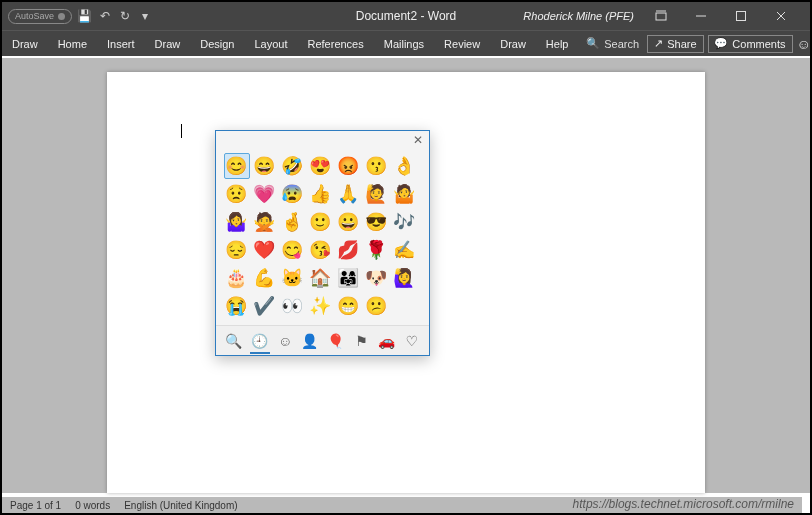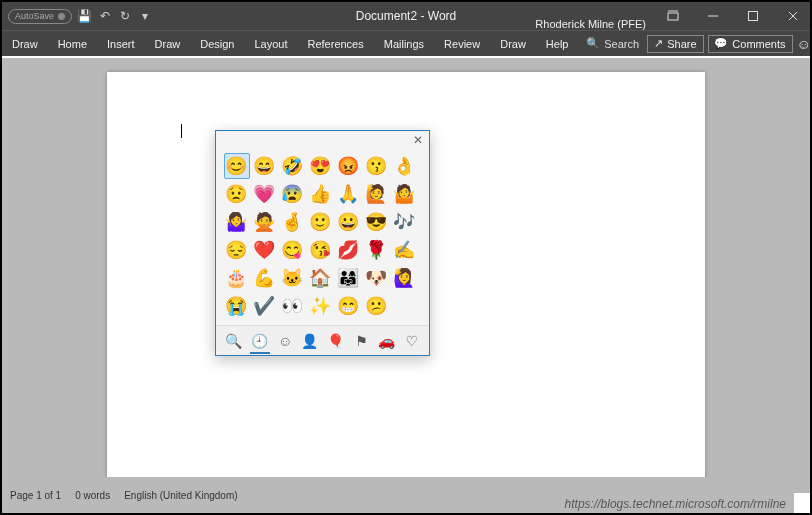--- a/index.html
+++ b/index.html
@@ -4,35 +4,35 @@
 <style>
   * { box-sizing: border-box; margin: 0; padding: 0; font-family: "Segoe UI", sans-serif; }
   html, body { width: 812px; height: 515px; overflow: hidden; background: #fff; }
   .frame { width: 812px; height: 515px; border: 2px solid #000; position: relative; }
   .titlebar { height: 28px; background: #444; color: #ddd; display: flex; align-items: center; font-size: 11px; }
   .titlebar .left { display: flex; align-items: center; gap: 6px; padding-left: 6px; }
   .autosave { border: 1px solid #888; border-radius: 8px; padding: 0 6px; font-size: 9px; color: #aaa; display: flex; align-items: center; gap: 4px; height: 15px; }
   .autosave .dot { width: 7px; height: 7px; border-radius: 50%; background: #888; }
   .qat-icon { width: 14px; height: 14px; display: flex; align-items: center; justify-content: center; color: #ccc; font-size: 12px; }
   .titlebar .center { position: absolute; left: 0; right: 0; text-align: center; pointer-events: none; color: #eee; font-size: 12px; }
-  .titlebar .right { margin-left: auto; display: flex; align-items: flex-end; gap: 6px; padding-right: 0; }
+  .titlebar .right { margin-left: auto; display: flex; align-items: center; gap: 6px; padding-right: 12px; font-style: italic; }
   .titlebar .user { font-size: 11px; color: #eee; margin-right: 4px; }
   .winbtn { width: 34px; height: 28px; display: flex; align-items: center; justify-content: center; color: #ddd; font-size: 11px; }
   .winbtn svg { stroke: #ddd; }
   .ribbon { height: 26px; background: #444; color: #ddd; display: flex; align-items: center; font-size: 11px; border-top: 1px solid #555; }
   .ribbon .tab { padding: 0 10px; height: 100%; display: flex; align-items: center; color: #eee; cursor: default; }
   .ribbon .tab.file { background: #444; }
   .ribbon .search { display: flex; align-items: center; gap: 4px; padding: 0 8px; }
   .ribbon .spacer { flex: 1; }
   .rbtn { border: 1px solid #888; color: #eee; padding: 1px 6px; margin-right: 4px; font-size: 11px; display: flex; align-items: center; gap: 4px; height: 18px; }
   .ribbon .smile { width: 22px; text-align: center; font-size: 14px; color: #eee; margin-right: 4px; }
   .workspace { position: absolute; top: 56px; bottom: 20px; left: 0; right: 0; background: #b9b9b9; display: flex; justify-content: center; padding-top: 14px; }
   .page { width: 598px; height: 100%; background: #fff; box-shadow: 0 0 4px rgba(0,0,0,0.3); position: relative; }
   .cursor { position: absolute; top: 52px; left: 74px; width: 1px; height: 14px; background: #000; }
-  .statusbar { position: absolute; bottom: 0; left: 0; right: 16px; height: 36px; background: #b9b9b9; color: #333; font-size: 10px; display: flex; align-items: center; padding: 0 8px; gap: 14px; }
+  .statusbar { position: absolute; bottom: 0; left: 0; right: 8px; height: 16px; background: #b9b9b9; color: #333; font-size: 10px; display: flex; align-items: center; padding: 0 8px; gap: 14px; }
   .statusbar .wm { position: absolute; right: 8px; bottom: 2px; color: rgba(0,0,0,0.55); font-size: 12px; font-style: italic; }
 
   .emoji-panel { position: absolute; top: 128px; left: 213px; width: 215px; background: #f4f4f4; border: 1px solid #2e7cc0; box-shadow: 0 4px 14px rgba(0,0,0,0.25); }
   .emoji-head { height: 18px; display: flex; justify-content: flex-end; align-items: center; padding-right: 6px; }
   .emoji-close { font-size: 12px; color: #666; }
   .emoji-grid { padding: 4px 8px 6px 8px; display: grid; grid-template-columns: repeat(7, 26px); grid-auto-rows: 26px; gap: 2px; }
   .emoji-cell { width: 26px; height: 26px; display: flex; align-items: center; justify-content: center; font-size: 18px; border-radius: 2px; cursor: default; }
   .emoji-cell.selected { background: #cfe6f7; border: 1px solid #5aa7dd; }
   .emoji-tabs { height: 30px; border-top: 1px solid #ddd; display: flex; align-items: center; gap: 10px; padding: 0 10px; background: #f0f0f0; }
   .emoji-tab { width: 16px; height: 24px; display: flex; align-items: center; justify-content: center; color: #555; font-size: 14px; position: relative; }

